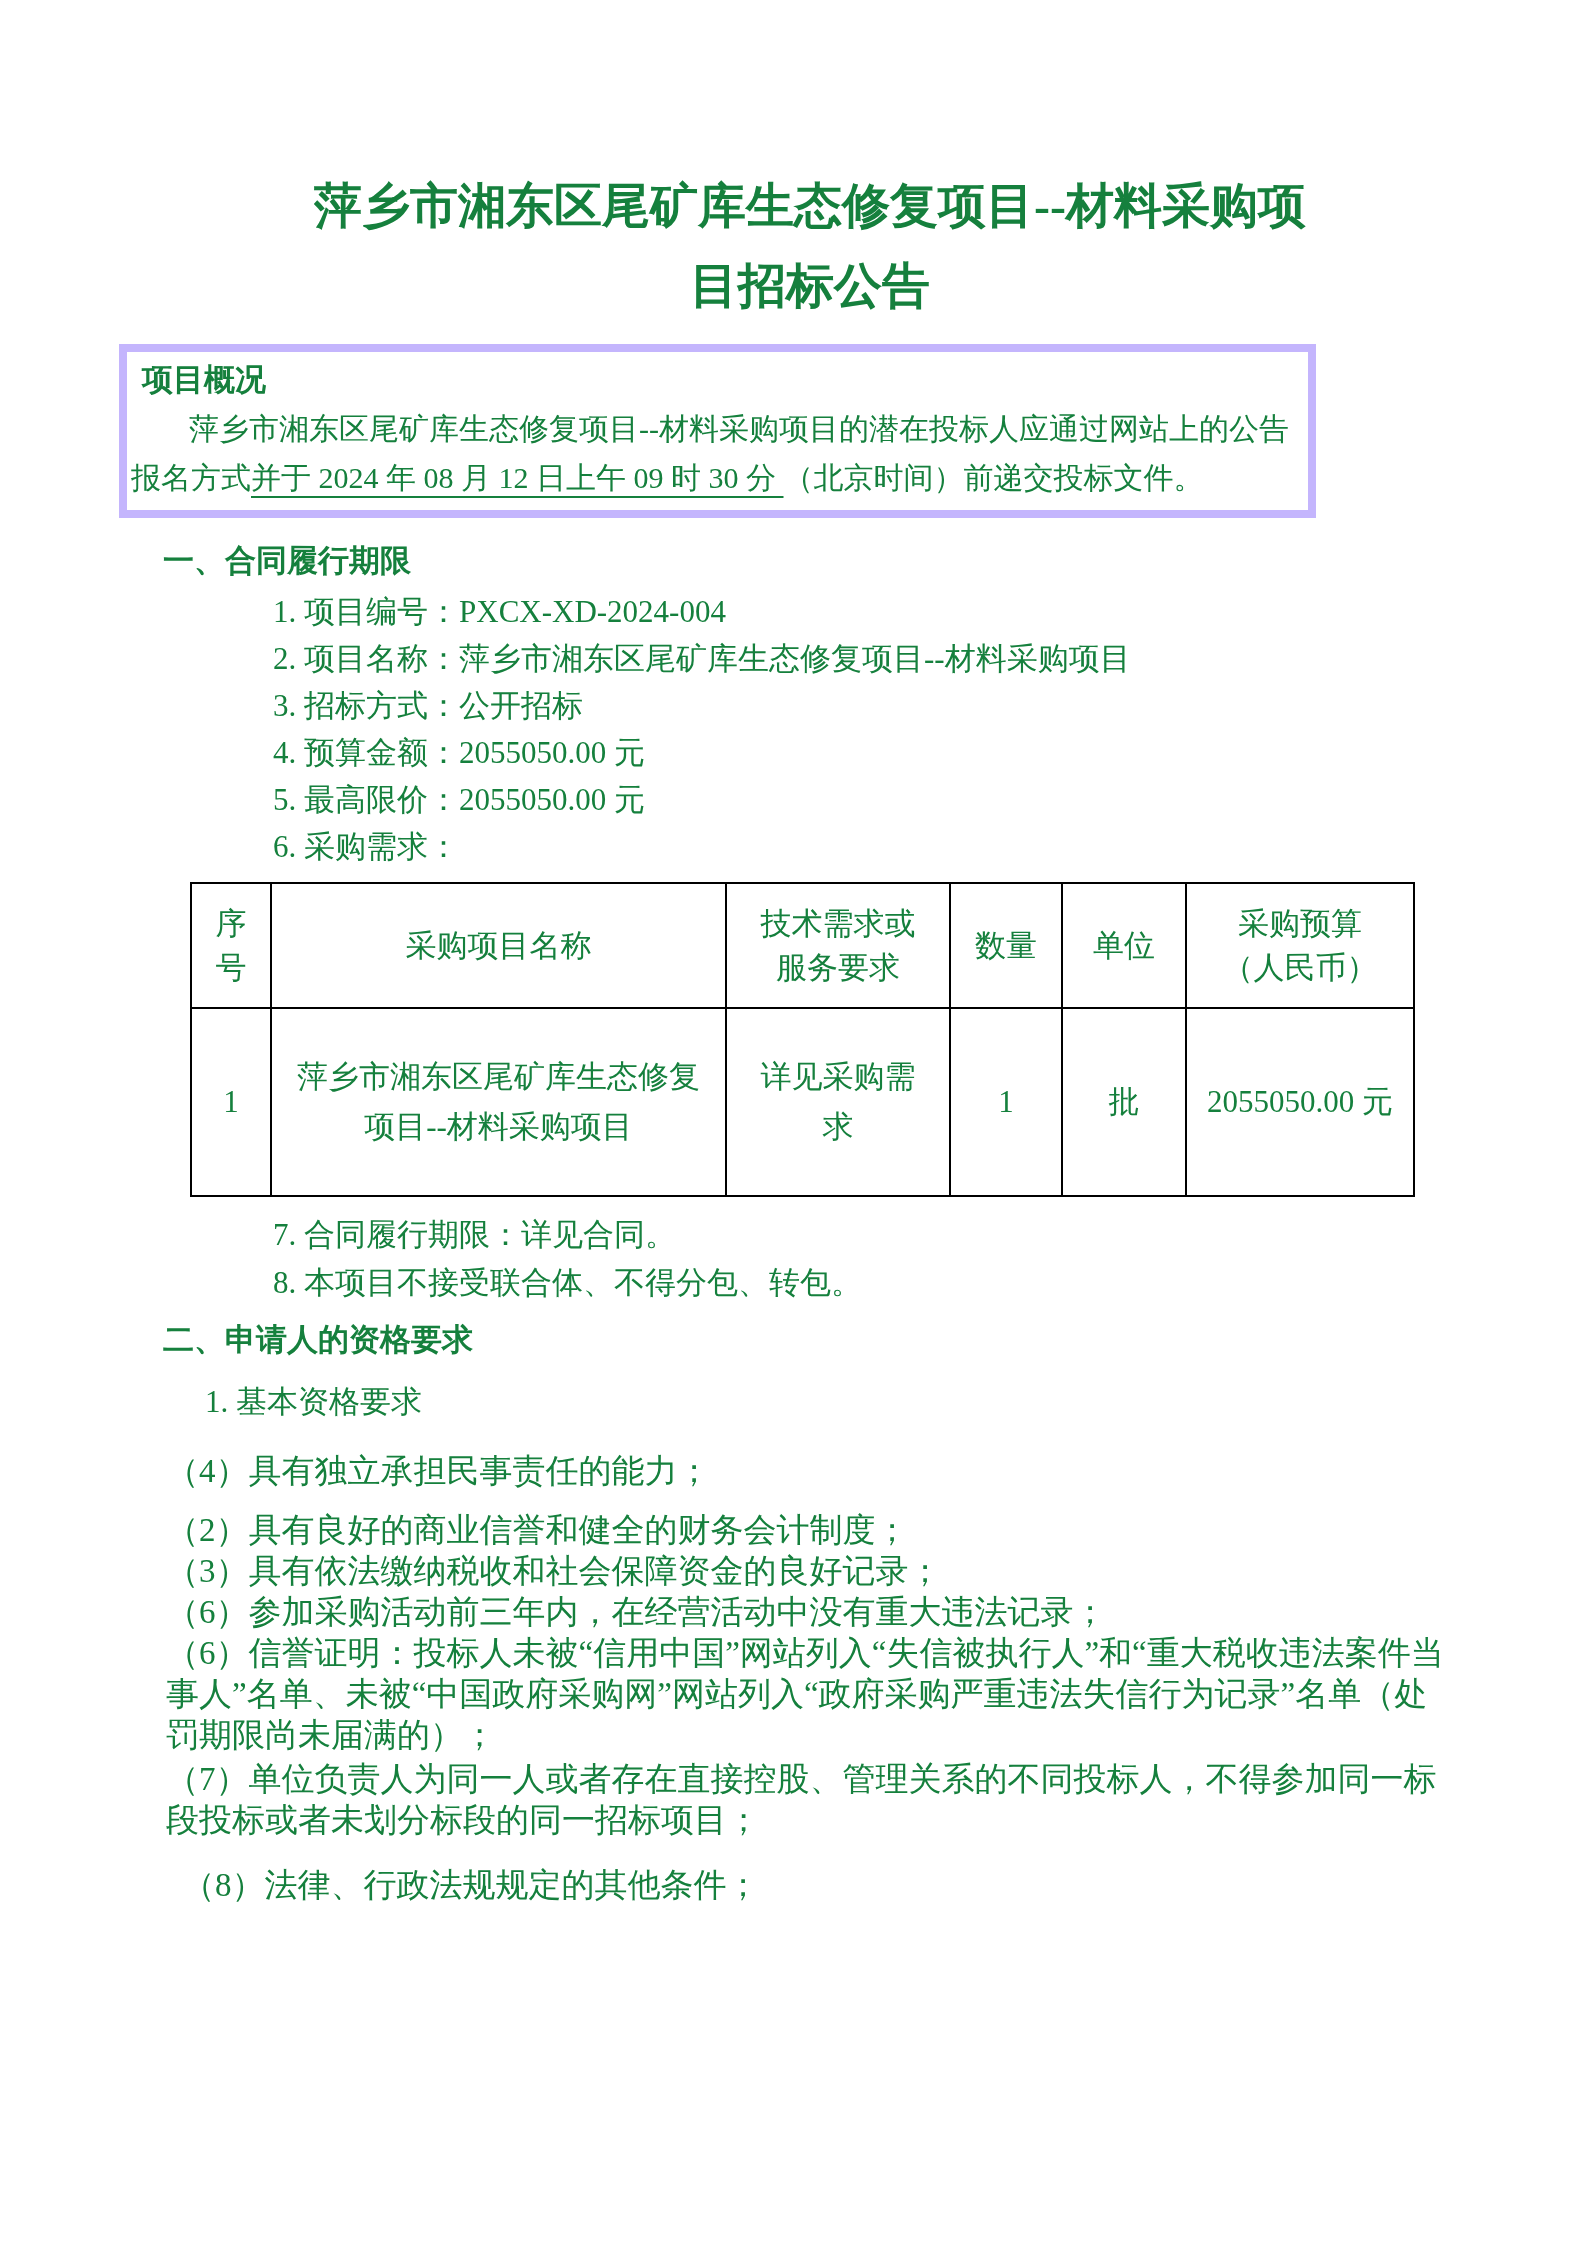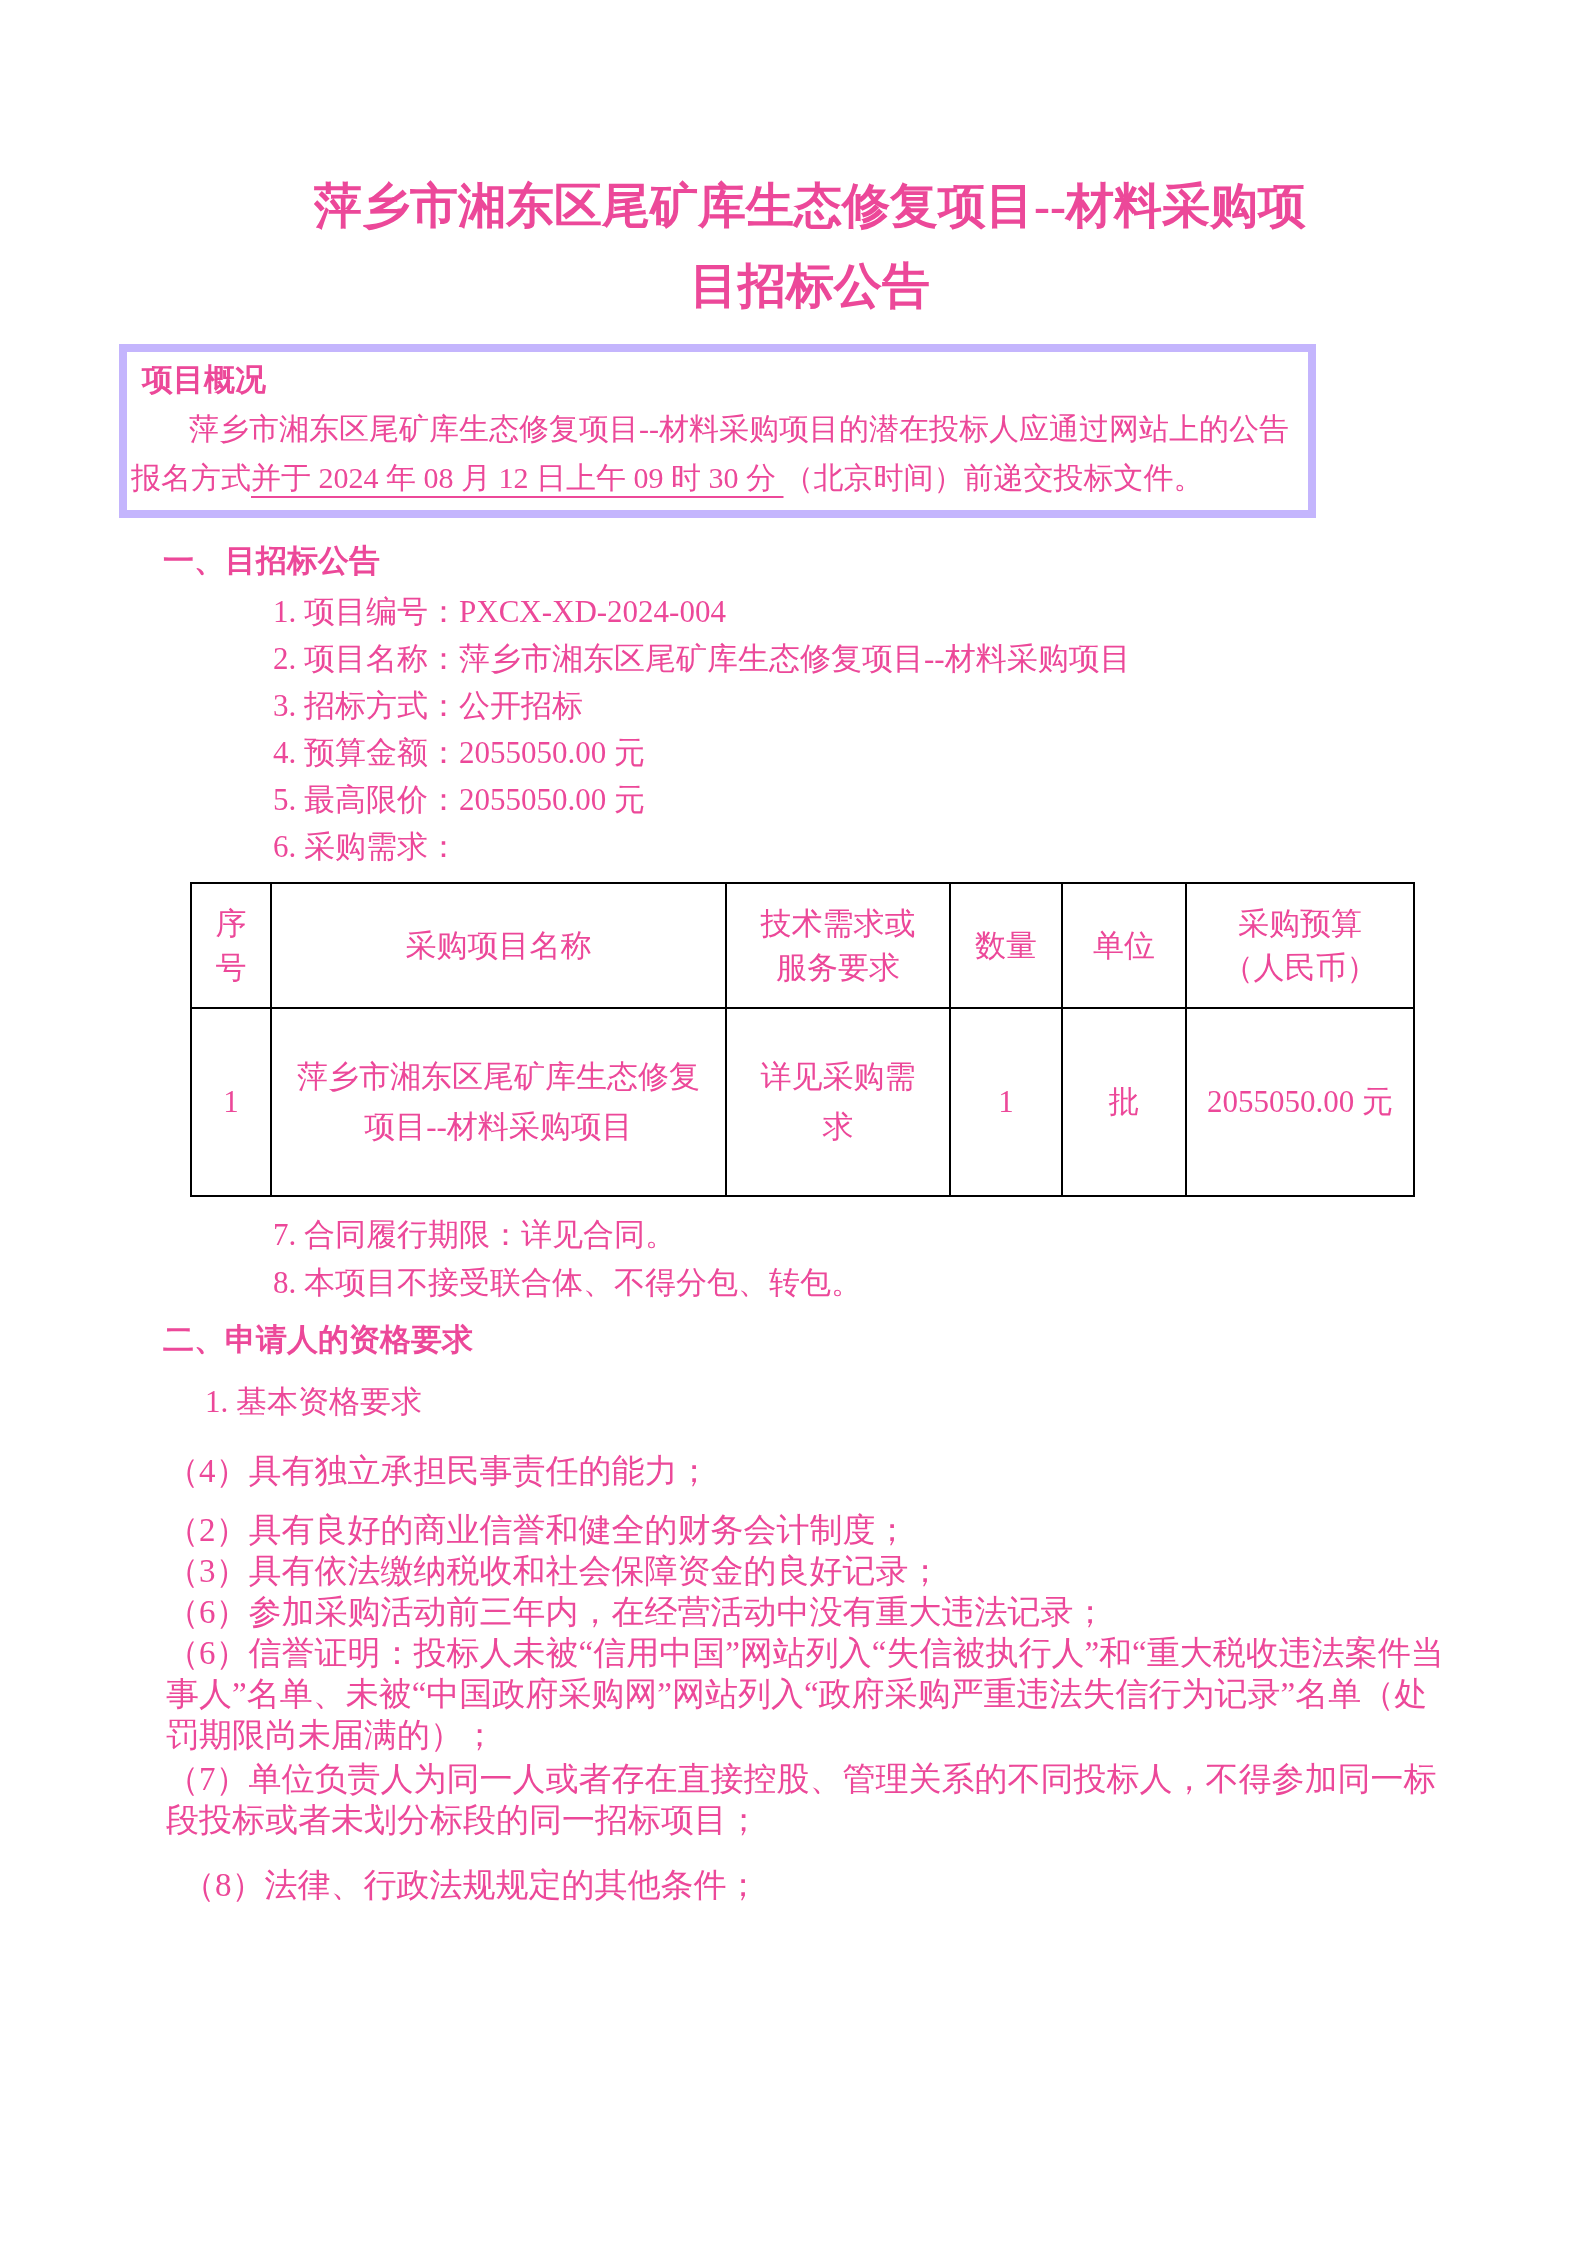--- a/index.html
+++ b/index.html
@@ -1,21 +1,21 @@
 <!DOCTYPE html>
 <html><head>
 <meta charset="utf-8">
 <style>
   html,body{margin:0;padding:0;background:#ffffff;}
   .page{
     position:relative;
     width:1587px;
     height:2245px;
     background:#ffffff;
-    color:#ec4899;
+    color:#15803d;
     font-family:"Liberation Serif","DejaVu Serif",serif;
     overflow:hidden;
   }
   
   .doc-title{
     margin:166px 130px 0 163px;
     text-align:center;
     font-size:48px;
     font-weight:700;
     line-height:80px;
@@ -117,21 +117,21 @@
   <h1 class="doc-title">
     <span class="line">萍乡市湘东区尾矿库生态修复项目--材料采购项</span>
     <span class="line">目招标公告</span>
   </h1>
 
   <div class="overview-box">
     <div class="ov-heading">项目概况</div>
     <p class="ov-para"><span>萍乡市湘东区尾矿库生态修复项目--材料采购项目的潜在投标人应通过网站上的公告报名方式</span><span class="u-date">并于 2024 年 08 月 12 日上午 09 时 30 分 </span><span>（北京时间）前递交投标文件。</span></p>
   </div>
 
-  <h2 class="sec-heading">一、目招标公告</h2>
+  <h2 class="sec-heading">一、合同履行期限</h2>
 
   <div class="num-items">
     <div class="item">1. 项目编号：PXCX-XD-2024-004</div>
     <div class="item">2. 项目名称：萍乡市湘东区尾矿库生态修复项目--材料采购项目</div>
     <div class="item">3. 招标方式：公开招标</div>
     <div class="item">4. 预算金额：2055050.00 元</div>
     <div class="item">5. 最高限价：2055050.00 元</div>
     <div class="item">6. 采购需求：</div>
   </div>
 

